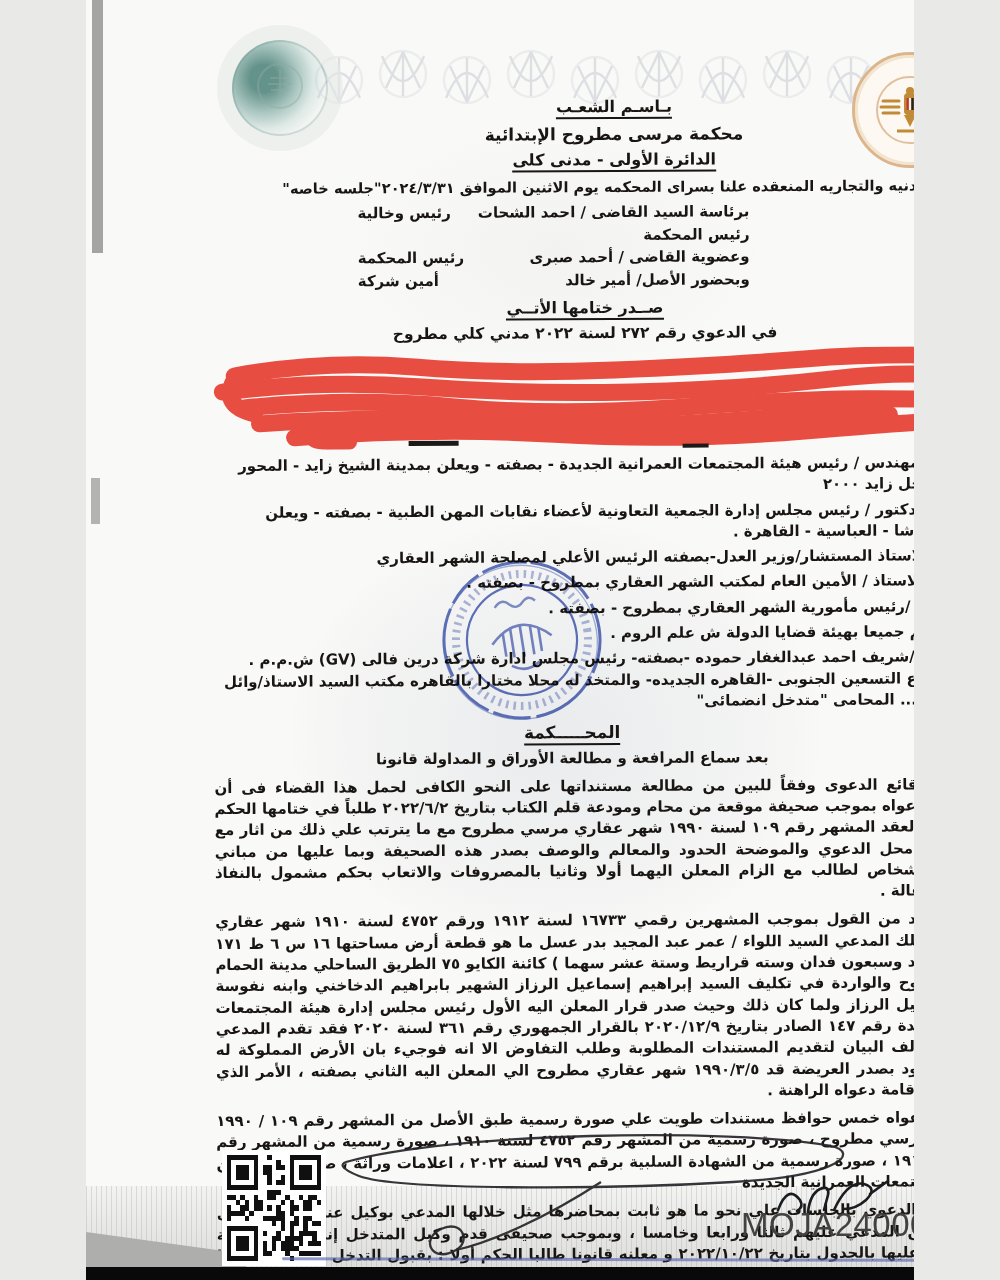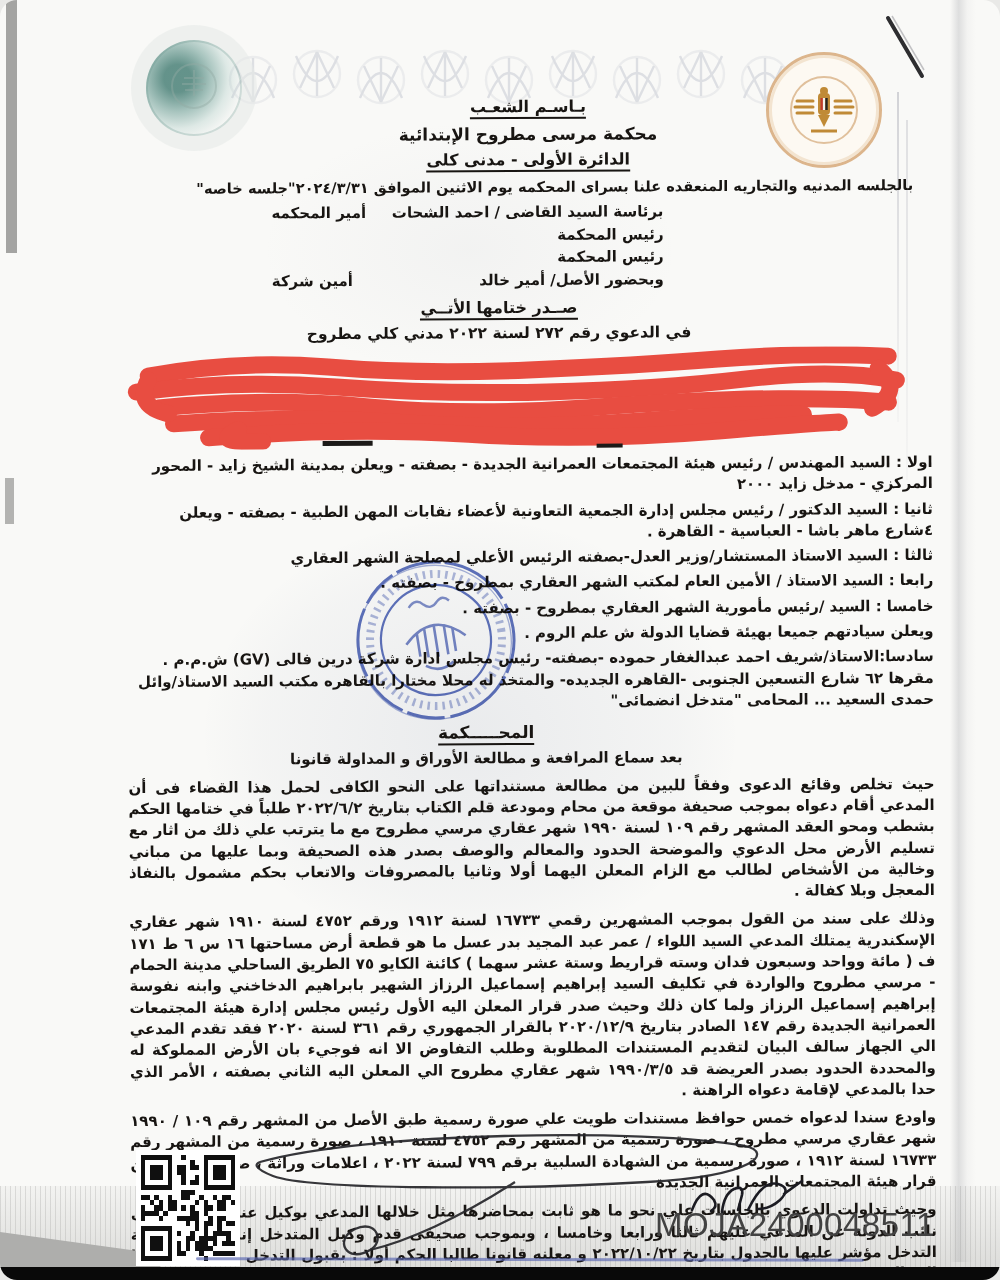--- a/index.html
+++ b/index.html
@@ -1,17 +1,17 @@
 <!DOCTYPE html>
 <html lang="ar"><head>
 <meta charset="utf-8">
 <style>
   html,body{margin:0;padding:0;}
   body{background:#e9e9e7;font-family:"DejaVu Sans",sans-serif;}
-  .stage{position:relative;width:1000px;height:1280px;background:#f9f9f7;overflow:hidden;margin:0 auto;border-radius:17px;}
+  .stage{position:relative;width:828px;height:1280px;background:#f9f9f7;overflow:hidden;margin:0 auto;}
   
   .strip-a{position:absolute;left:6px;top:0;width:11px;height:253px;background:#a4a4a2;}
   .strip-b{position:absolute;left:5px;top:478px;width:9px;height:46px;background:#b3b3b1;}
   .fold-right{position:absolute;left:950px;top:0;width:26px;height:1262px;
     background:linear-gradient(90deg,transparent,rgba(150,152,158,.28),rgba(200,200,202,.12),transparent);}
   .crease1{position:absolute;left:897px;top:92px;width:2px;height:330px;background:linear-gradient(rgba(120,122,140,.30),rgba(120,122,140,.04));}
   .crease2{position:absolute;left:906px;top:120px;width:2px;height:360px;background:linear-gradient(rgba(120,122,140,.20),rgba(120,122,140,.03));}
   .staple{position:absolute;left:878px;top:10px;width:56px;height:76px;}
   
   .wm-band{position:absolute;left:224px;top:46px;width:592px;height:64px;display:flex;gap:6px;opacity:.85;}
@@ -216,26 +216,27 @@
 
   <div class="doc">
     <div class="c h-bism"><span class="u">بـاسـم الشعـب</span></div>
     <div class="c h-court">محكمة مرسى مطروح الإبتدائية</div>
     <div class="c h-circuit"><span class="u">الدائرة الأولى - مدنى كلى</span></div>
     <div class="session">بالجلسه المدنيه والتجاريه المنعقده علنا بسراى المحكمه يوم الاثنين الموافق ٢٠٢٤/٣/٣١"جلسه خاصه"</div>
 
     <div class="judges">
       <div class="judge-row">
         <span>برئاسة السيد القاضى / احمد الشحات</span>
-        <span>أمير المحكمه</span>
+        <span>رئيس وخالية</span>
       </div>
       <div class="judge-row">
         <span>رئيس المحكمة</span>
       </div>
       <div class="judge-row">
+        <span>وعضوية القاضى / أحمد صبرى</span>
         <span>رئيس المحكمة</span>
       </div>
       <div class="judge-row">
         <span>وبحضور الأصل/ أمير خالد</span>
         <span>أمين شركة</span>
       </div>
     </div>
 
     <div class="c verdict"><span class="u">صــدر ختامها الأتــي</span></div>
     <div class="c case">في الدعوي رقم ٢٧٢ لسنة ٢٠٢٢ مدني كلي مطروح</div>

